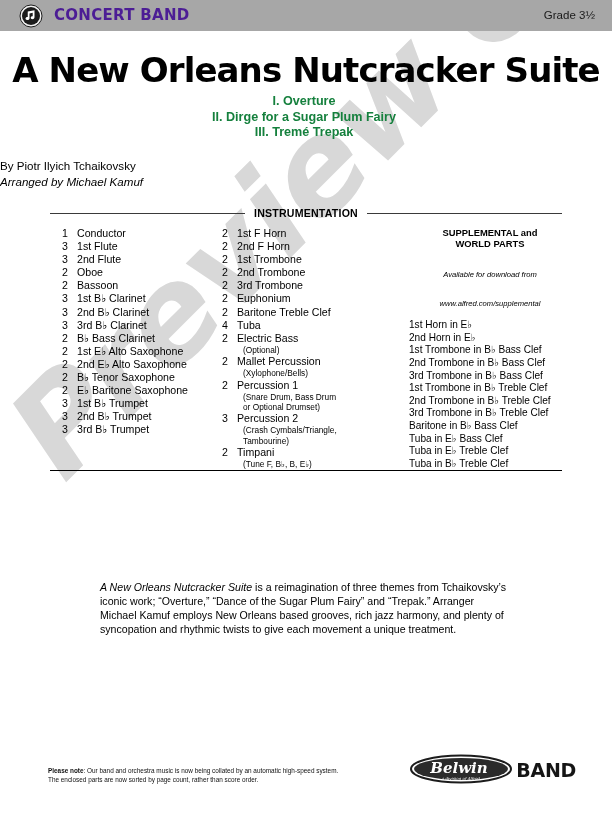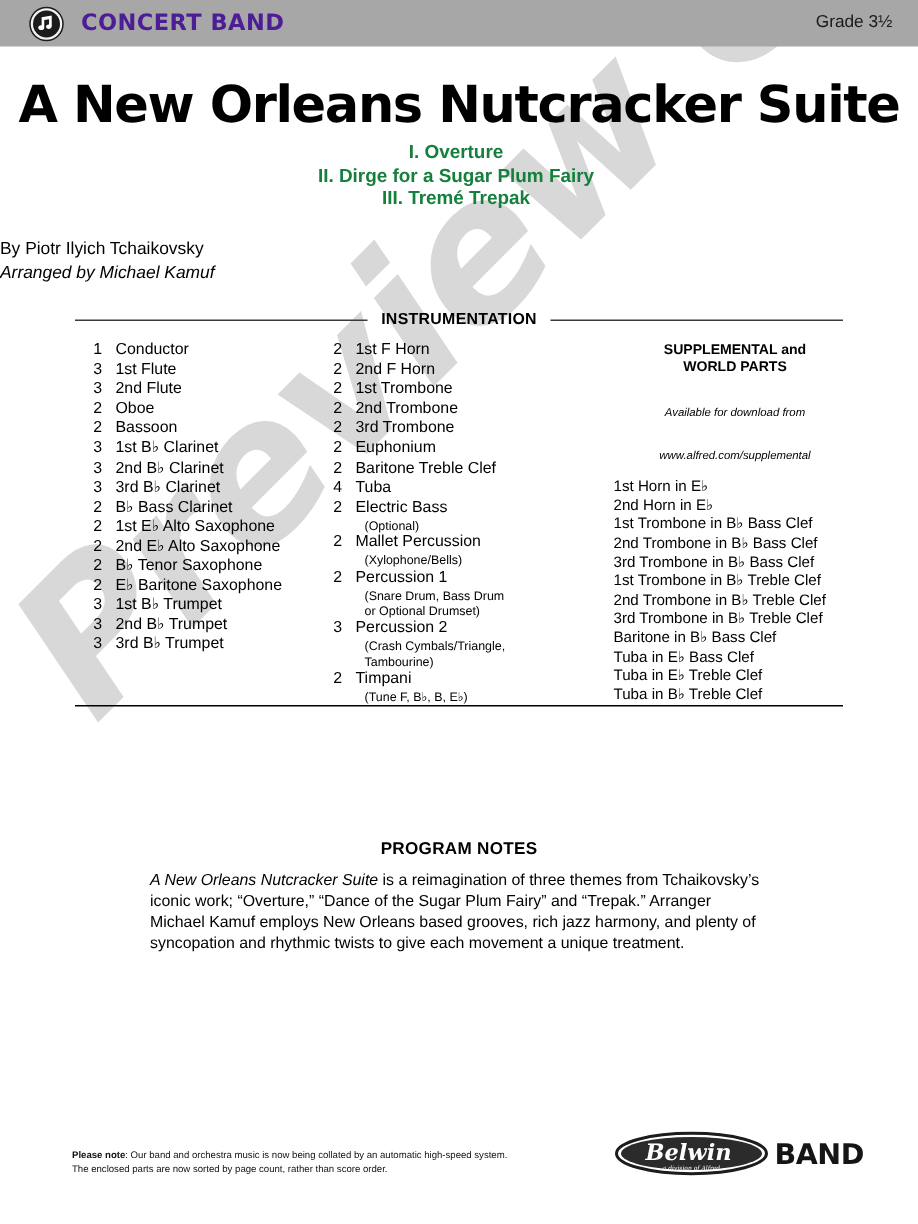--- a/index.html
+++ b/index.html
@@ -461,21 +461,20 @@
         <div class="supp-item">3rd Trombone in B♭ Treble Clef</div>
         <div class="supp-item">Baritone in B♭ Bass Clef</div>
         <div class="supp-item">Tuba in E♭ Bass Clef</div>
         <div class="supp-item">Tuba in E♭ Treble Clef</div>
         <div class="supp-item">Tuba in B♭ Treble Clef</div>
       </div>
   </div>
 
   <div id="instr-bottom-rule"></div>
 
-  <div id="program-notes-title">PROGRAM NOTES</div>
   <div id="program-notes-body">
     <span class="work-title">A New Orleans Nutcracker Suite</span><span> is a reimagination of three themes from Tchaikovsky’s iconic work; “Overture,” “Dance of the Sugar Plum Fairy” and “Trepak.” Arranger Michael Kamuf employs New Orleans based grooves, rich jazz harmony, and plenty of syncopation and rhythmic twists to give each movement a unique treatment.</span>
   </div>
 
   <div id="footer-note">
     <span class="bold">Please note</span><span>: Our band and orchestra music is now being collated by an automatic high-speed system.</span>
     <div>The enclosed parts are now sorted by page count, rather than score order.</div>
   </div>
 
   <div id="footer-logo">

